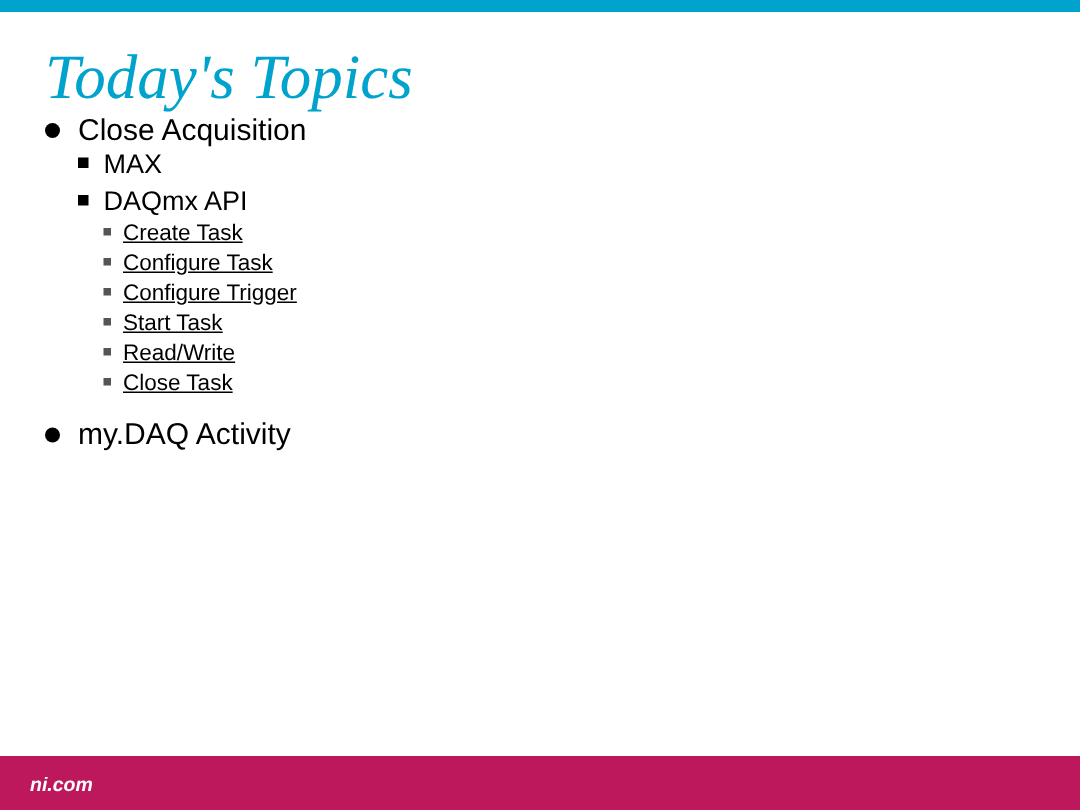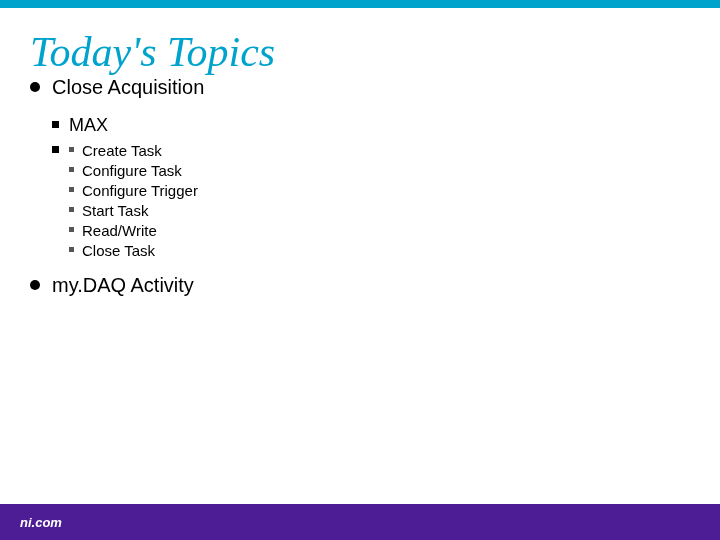--- a/index.html
+++ b/index.html
@@ -21,21 +21,21 @@
       width: 100%;
       height: 8px;
       background: #00a3cc;
     }
 
     .bottom-bar {
       position: absolute;
       bottom: 0;
       width: 100%;
       height: 36px;
-      background: #4c1d95;
+      background: #be185d;
       display: flex;
       align-items: center;
       padding-left: 20px;
     }
 
     .bottom-logo {
       color: #ffffff;
       font-size: 13px;
       font-style: italic;
       font-weight: bold;
@@ -73,21 +73,21 @@
       background: #000;
       border-radius: 50%;
       margin-top: 6px;
       margin-right: 12px;
       flex-shrink: 0;
     }
 
     .sub-list {
       list-style: none;
       padding-left: 0;
-      margin-top: 16px;
+      margin-top: 0;
     }
 
     .sub-list > li {
       display: flex;
       align-items: flex-start;
       margin-bottom: 4px;
       font-size: 18px;
       color: #000000;
     }
 
@@ -98,20 +98,21 @@
       background: #000;
       margin-top: 6px;
       margin-right: 10px;
       flex-shrink: 0;
     }
 
     .sub-sub-list {
       list-style: none;
       padding-left: 0;
       margin-top: 2px;
+      text-decoration: underline;
     }
 
     .sub-sub-list > li {
       display: flex;
       align-items: flex-start;
       margin-bottom: 3px;
       font-size: 15px;
       color: #000000;
     }
 
@@ -148,20 +149,21 @@
       <div class="sub-items-container">
         <span class="item-text">Close Acquisition</span>
         <ul class="sub-list">
           <li>
             <span class="bullet-square"></span>
             <span class="item-text">MAX</span>
           </li>
           <li>
             <span class="bullet-square"></span>
             <div class="sub-items-container">
+              <span class="item-text">DAQmx API</span>
               <ul class="sub-sub-list">
                 <li>
                   <span class="bullet-small-square"></span>
                   <span class="item-text">Create Task</span>
                 </li>
                 <li>
                   <span class="bullet-small-square"></span>
                   <span class="item-text">Configure Task</span>
                 </li>
                 <li>

